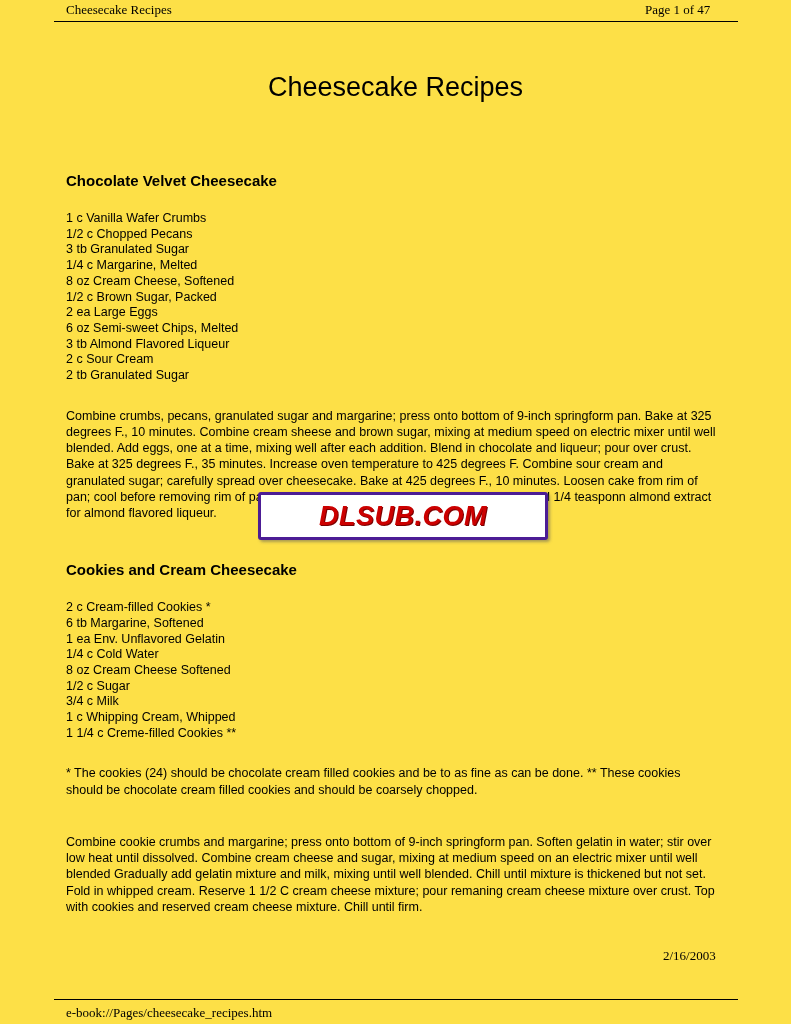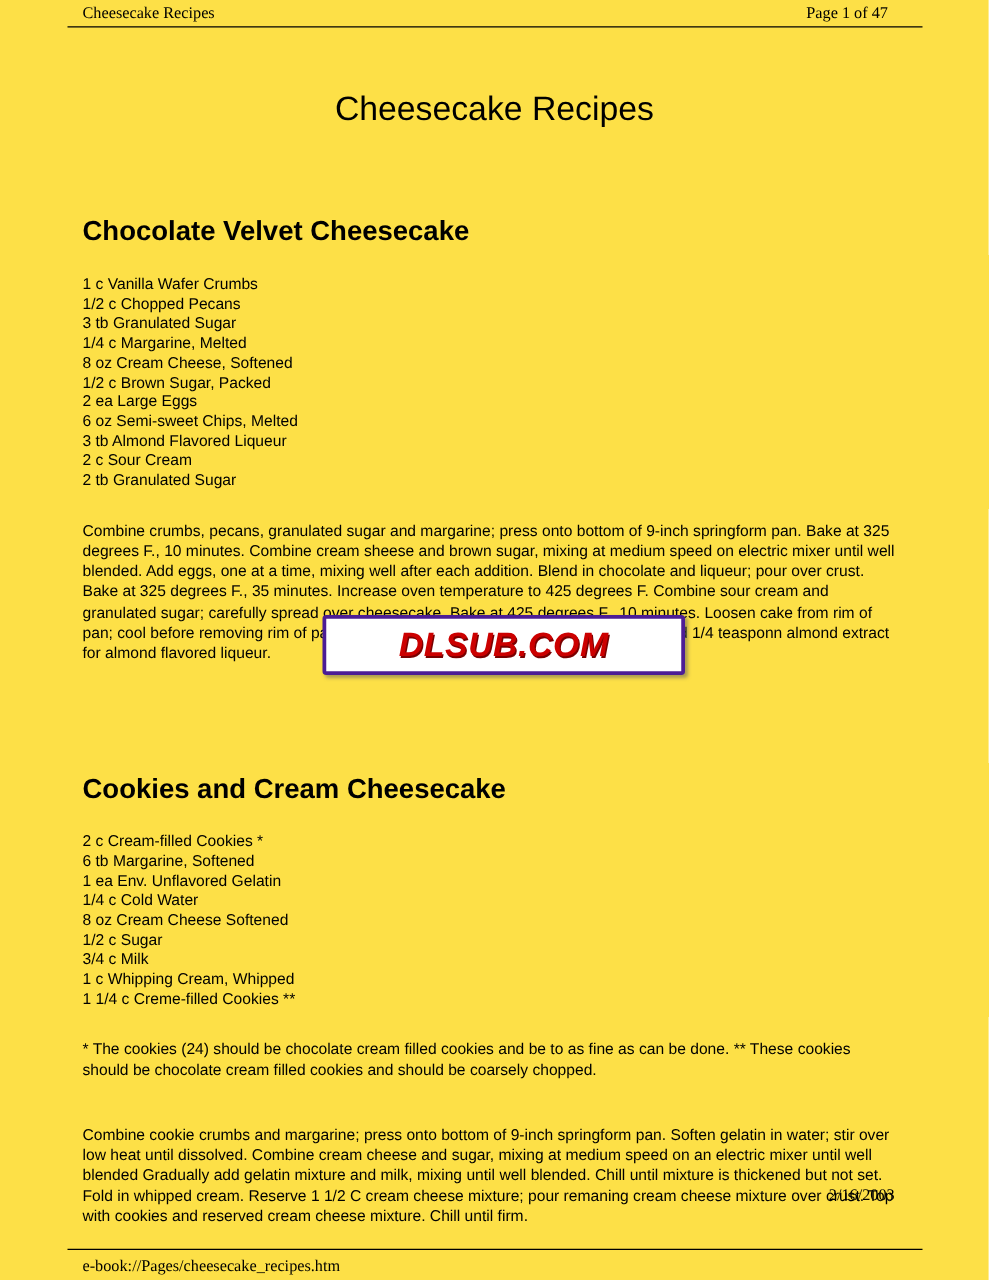--- a/index.html
+++ b/index.html
@@ -114,21 +114,21 @@
     color: #000000;
   }
   .content {
     position: absolute;
     top: 172px;
     left: 66px;
     width: 654px;
   }
   .recipe-title {
     font-family: "Liberation Sans", sans-serif;
-    font-size: 22px;
+    font-size: 15px;
     color: #000000;
     margin: 0 0 22px 0;
   }
   .ingredients {
     font-family: "Liberation Sans", sans-serif;
     font-size: 12.5px;
     line-height: 15.7px;
     color: #000000;
     margin: 0 0 24px 0;
     white-space: pre-line;
@@ -142,21 +142,21 @@
     text-align: left;
   }
   .note {
     font-family: "Liberation Sans", sans-serif;
     font-size: 12.5px;
     line-height: 16.2px;
     color: #000000;
     margin: 0 0 18px 0;
   }
   .recipe-block-2 {
-    margin-top: 88px;
+    margin-top: 40px;
   }
   .gap-after-instructions {
     height: 18px;
   }
 
   
   .footer-rule {
     position: absolute;
     top: 999px;
     left: 54px;

